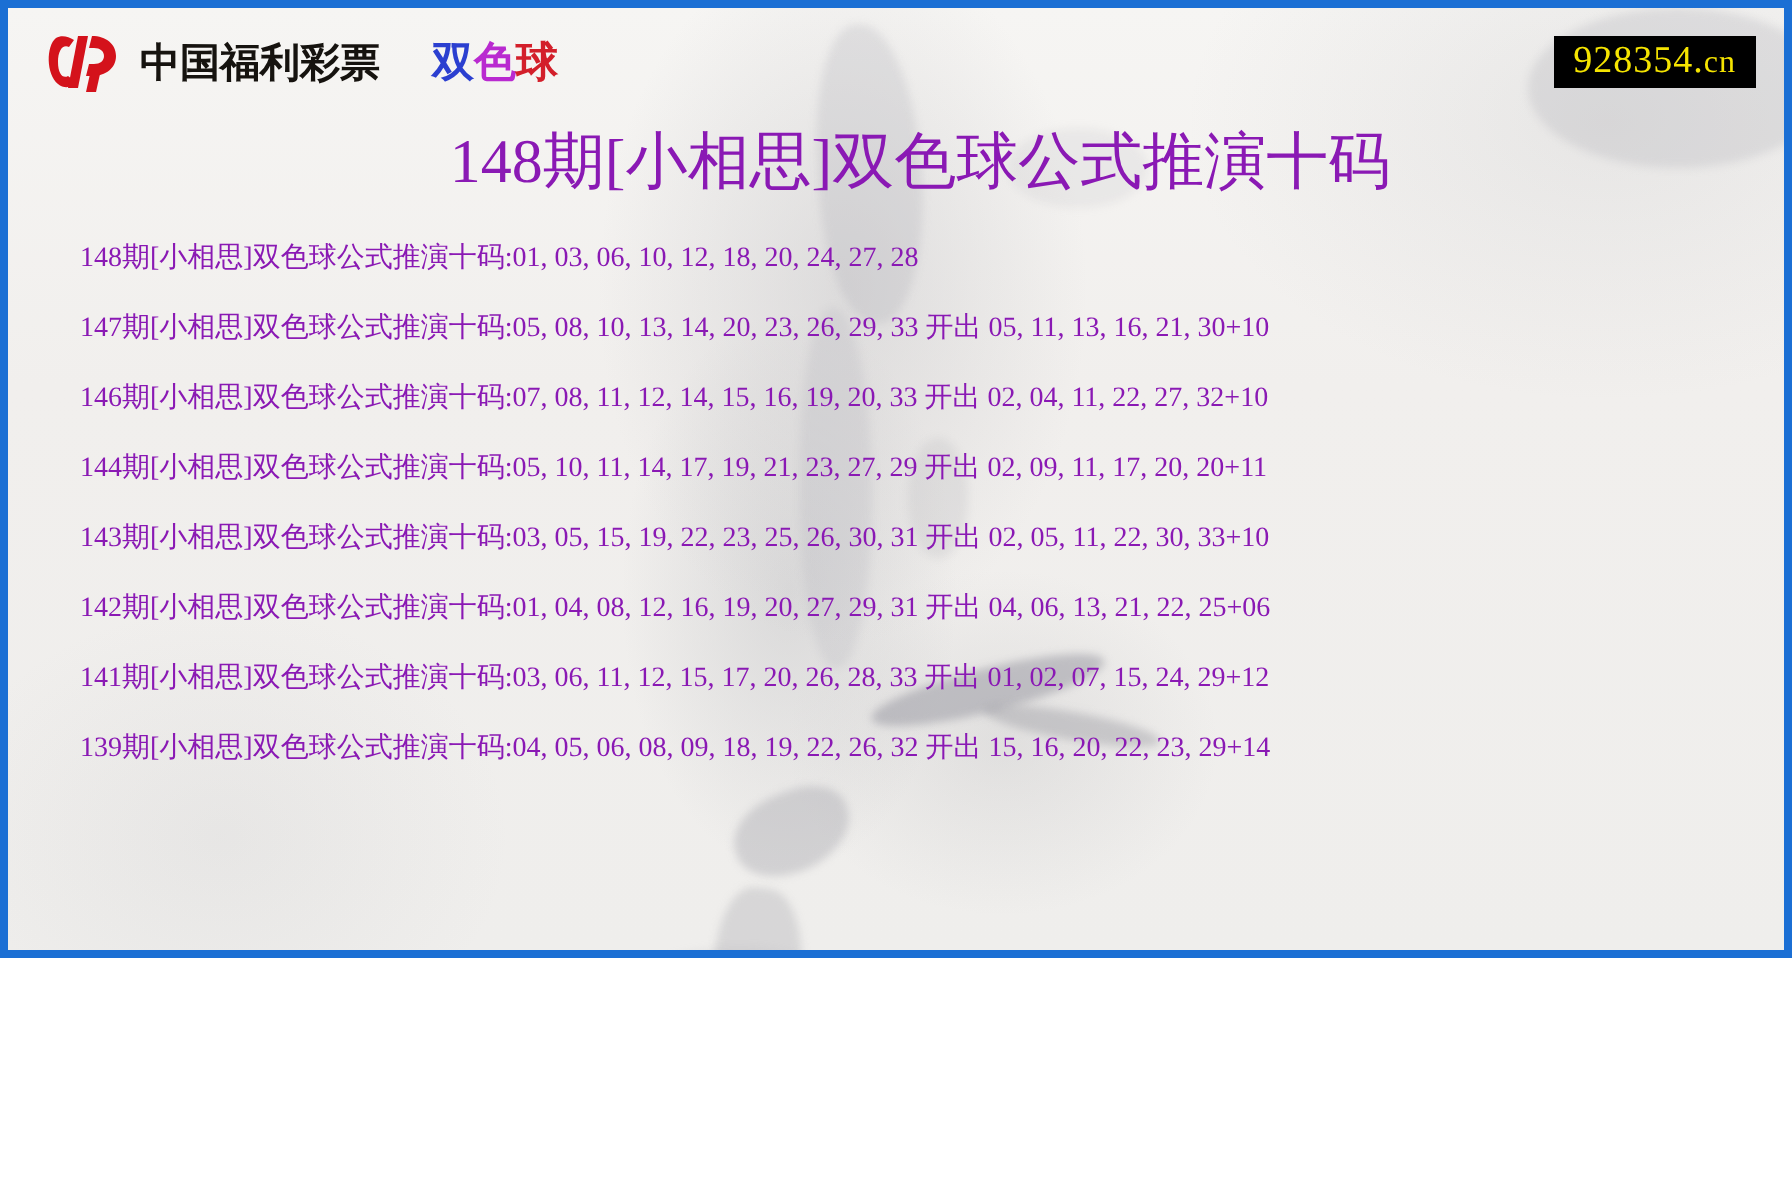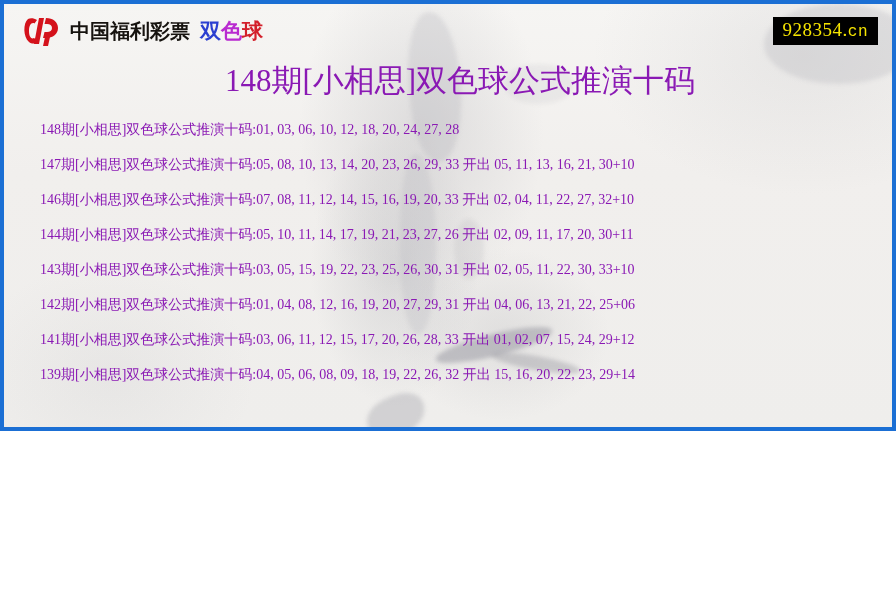--- a/index.html
+++ b/index.html
@@ -6,21 +6,21 @@
     margin: 0;
     padding: 0;
     background: #ffffff;
   }
   body {
     font-family: "Liberation Serif", "DejaVu Serif", serif;
   }
   #page {
     position: relative;
     width: 896px;
-    height: 431px;
+    height: 479px;
     box-sizing: border-box;
     border: 4px solid #1b6fd4;
     background: #bef264;
     overflow: hidden;
   }
   
   .watermark {
     position: absolute;
     inset: 0;
     pointer-events: none;
@@ -97,38 +97,38 @@
     font-weight: bold;
     color: #16130f;
     letter-spacing: 0px;
     line-height: 1;
   }
   .brand-ssq {
     font-family: "DejaVu Sans", "Liberation Sans", sans-serif;
     font-size: 21px;
     font-weight: bold;
     line-height: 1;
-    margin-left: 2px;
+    margin-left: 18px;
   }
   .ssq-a { color: #2b3fd0; }
   .ssq-b { color: #b92ad0; }
   .ssq-c { color: #d31f2a; }
 
   .site-badge {
     background: #000000;
     color: #f5e400;
     font-family: "Liberation Serif", "DejaVu Serif", serif;
     font-size: 19px;
     padding: 3px 10px 4px;
     line-height: 1.05;
     letter-spacing: 0.5px;
     white-space: nowrap;
   }
   .site-badge .tld {
-    font-family: Liberation Mono, monospace;
+    font-family: Liberation Serif, serif;
     font-size: 16px;
     text-align: center;
   }
 
   
   .page-title {
     position: relative;
     z-index: 2;
     text-align: center;
     color: #8a19b4;
@@ -191,20 +191,20 @@
     </div>
     <div class="site-badge"><span>928354.</span><span class="tld">cn</span></div>
   </div>
 
   <div class="page-title">148期[小相思]双色球公式推演十码</div>
 
   <div class="rows">
     <div class="row">148期[小相思]双色球公式推演十码:01, 03, 06, 10, 12, 18, 20, 24, 27, 28</div>
     <div class="row">147期[小相思]双色球公式推演十码:05, 08, 10, 13, 14, 20, 23, 26, 29, 33 开出 05, 11, 13, 16, 21, 30+10</div>
     <div class="row">146期[小相思]双色球公式推演十码:07, 08, 11, 12, 14, 15, 16, 19, 20, 33 开出 02, 04, 11, 22, 27, 32+10</div>
-    <div class="row">144期[小相思]双色球公式推演十码:05, 10, 11, 14, 17, 19, 21, 23, 27, 26 开出 02, 09, 11, 17, 20, 30+11</div>
+    <div class="row">144期[小相思]双色球公式推演十码:05, 10, 11, 14, 17, 19, 21, 23, 27, 29 开出 02, 09, 11, 17, 20, 20+11</div>
     <div class="row">143期[小相思]双色球公式推演十码:03, 05, 15, 19, 22, 23, 25, 26, 30, 31 开出 02, 05, 11, 22, 30, 33+10</div>
     <div class="row">142期[小相思]双色球公式推演十码:01, 04, 08, 12, 16, 19, 20, 27, 29, 31 开出 04, 06, 13, 21, 22, 25+06</div>
     <div class="row">141期[小相思]双色球公式推演十码:03, 06, 11, 12, 15, 17, 20, 26, 28, 33 开出 01, 02, 07, 15, 24, 29+12</div>
     <div class="row">139期[小相思]双色球公式推演十码:04, 05, 06, 08, 09, 18, 19, 22, 26, 32 开出 15, 16, 20, 22, 23, 29+14</div>
   </div>
 
 </div>
 
 </body></html>

